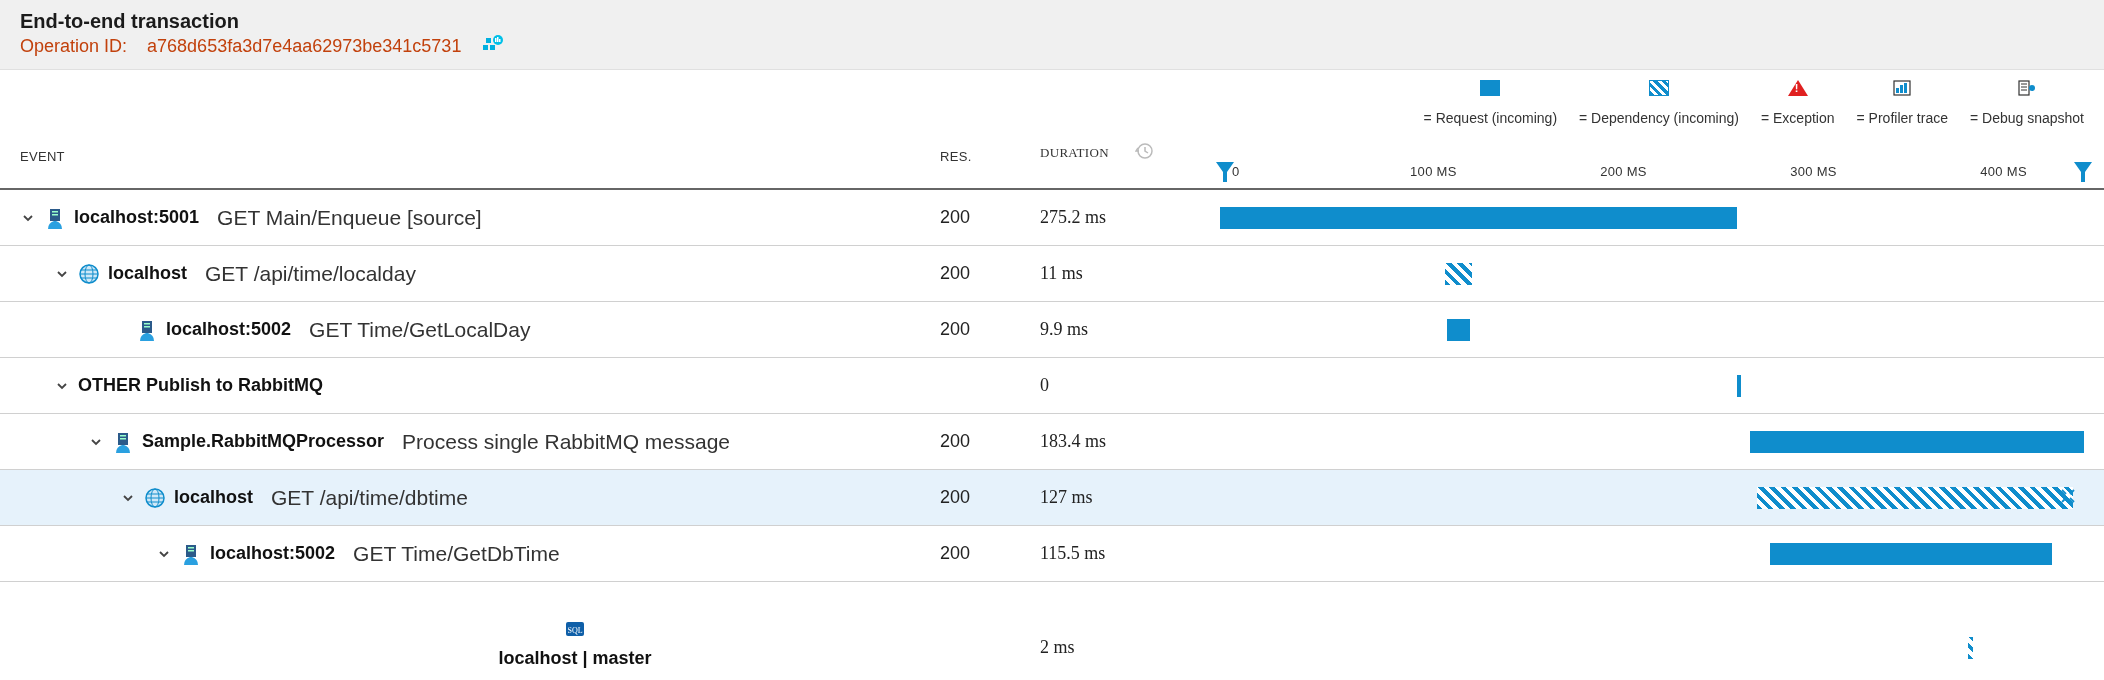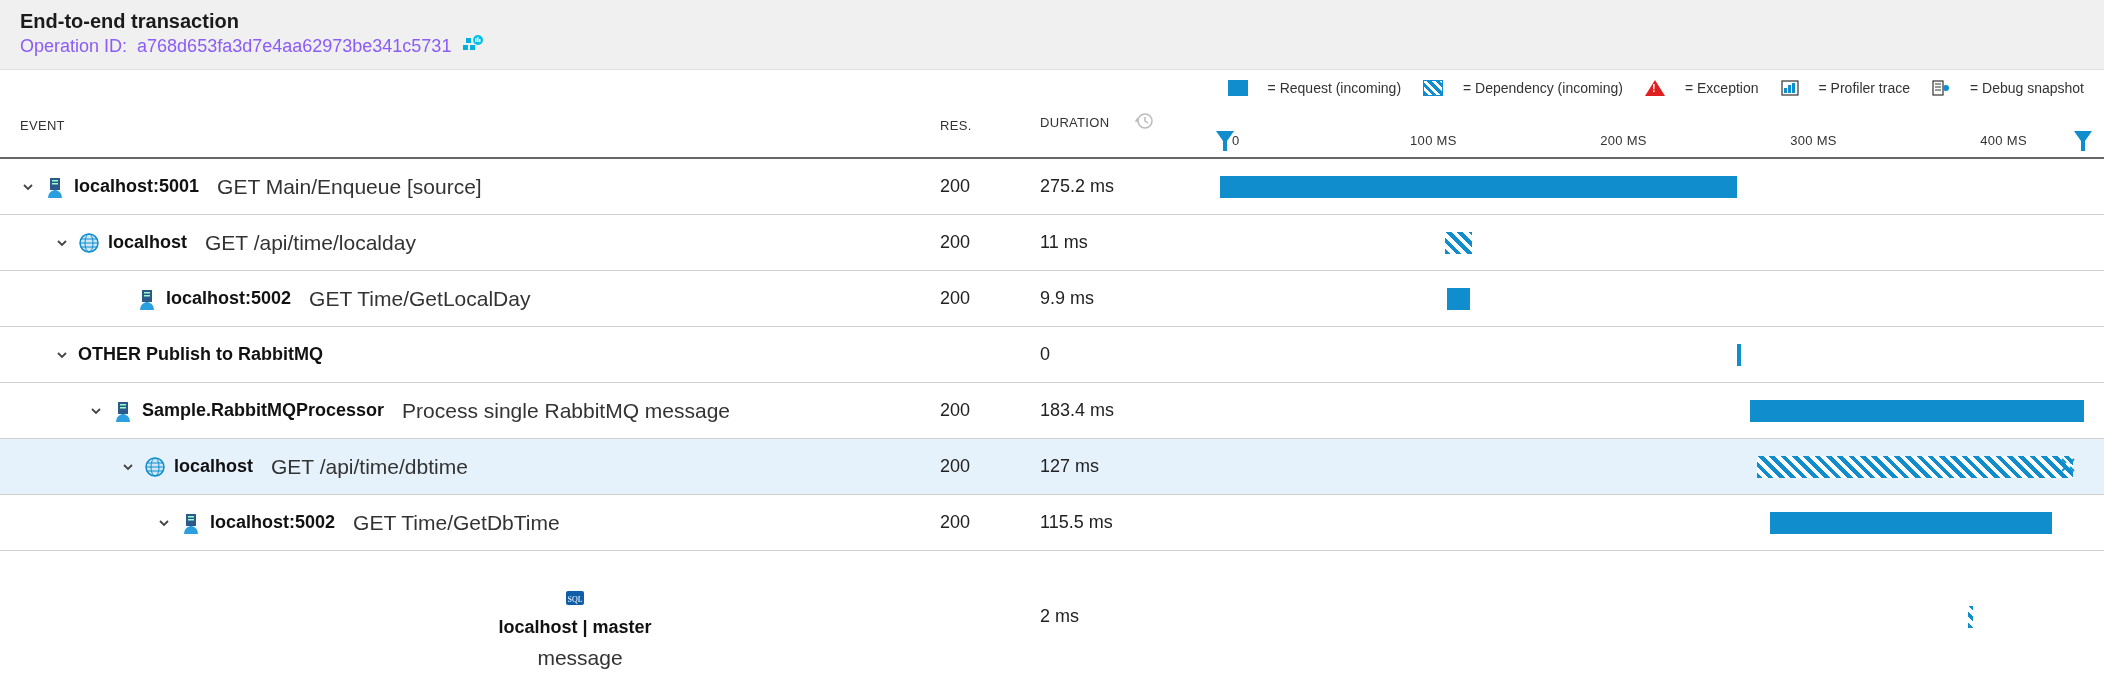--- a/index.html
+++ b/index.html
@@ -16,41 +16,41 @@
     border-bottom: 1px solid #e0e0e0;
   }
   .header-title {
     font-size: 20px;
     font-weight: 700;
     color: #1b1b1b;
     margin-bottom: 2px;
   }
   .header-sub {
     font-size: 18px;
-    color: #8b5cf6;
+    color: #c2410c;
     display: flex;
     align-items: center;
-    gap: 10px;
+    gap: 20px;
   }
   .header-sub .icon-badge {
     width: 22px; height: 22px;
     display: inline-flex;
     align-items: center;
     justify-content: center;
   }
   .legend {
     display: flex;
     justify-content: flex-end;
     align-items: center;
     gap: 22px;
     padding: 10px 20px 6px 20px;
     font-size: 14px;
     color: #333;
   }
-  .legend-item { display: inline-flex; align-items: center; gap: 20px; }
+  .legend-item { display: inline-flex; align-items: center; gap: 14px; flex-direction: column; }
   .legend-box-request { width: 20px; height: 16px; background: #0f8dcc; }
   .legend-box-dep {
     width: 20px; height: 16px;
     background: repeating-linear-gradient(45deg, #0f8dcc 0 3px, #fff 3px 6px);
     border: 1px solid #0f8dcc;
   }
   .legend-exception {
     width: 0; height: 0;
     border-left: 10px solid transparent;
     border-right: 10px solid transparent;
@@ -75,21 +75,21 @@
     display: flex;
     padding: 10px 20px 24px 20px;
     border-bottom: 2px solid #666;
     font-size: 13px;
     color: #333;
     letter-spacing: 0.3px;
     align-items: flex-end;
   }
   .col-event { flex: 0 0 920px; }
   .col-res   { flex: 0 0 100px; }
-  .col-dur   { flex: 0 0 180px; display:flex; align-items:center; gap:26px;}
+  .col-dur   { flex: 0 0 180px; display:flex; align-items:center; gap:26px;font-family:Liberation Serif, serif;}
   .col-timeline { flex: 1; position: relative; display:flex; align-items:center;}
   .col-timeline .axis-label {
     position: absolute;
     font-size: 13px;
     color: #333;
     top: 0;
   }
   .col-timeline svg.filter-funnel-start { position:absolute; left:-4px; top:-2px;}
   .col-timeline svg.filter-funnel-end   { position:absolute; right:-8px; top:-2px;}
   .history-icon {

